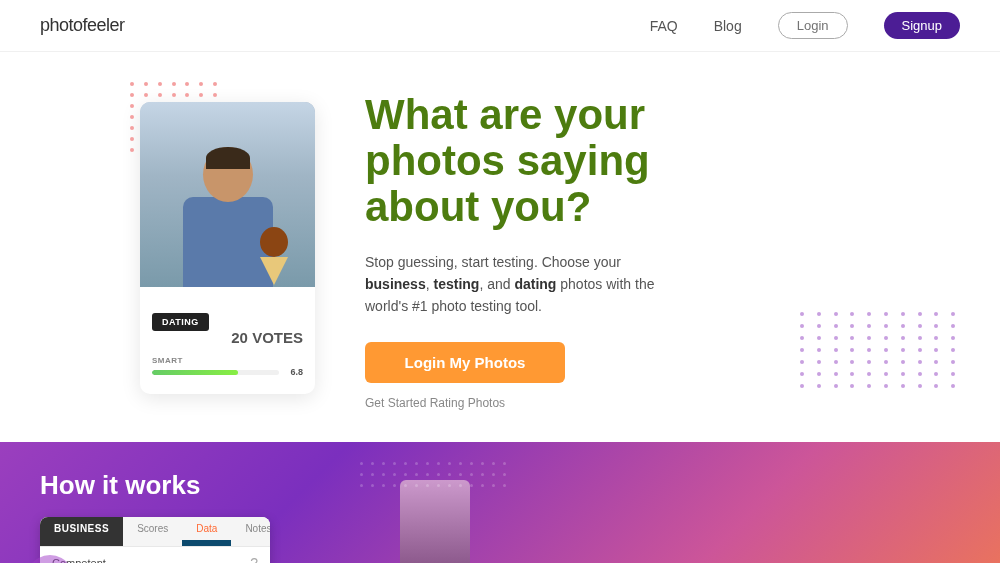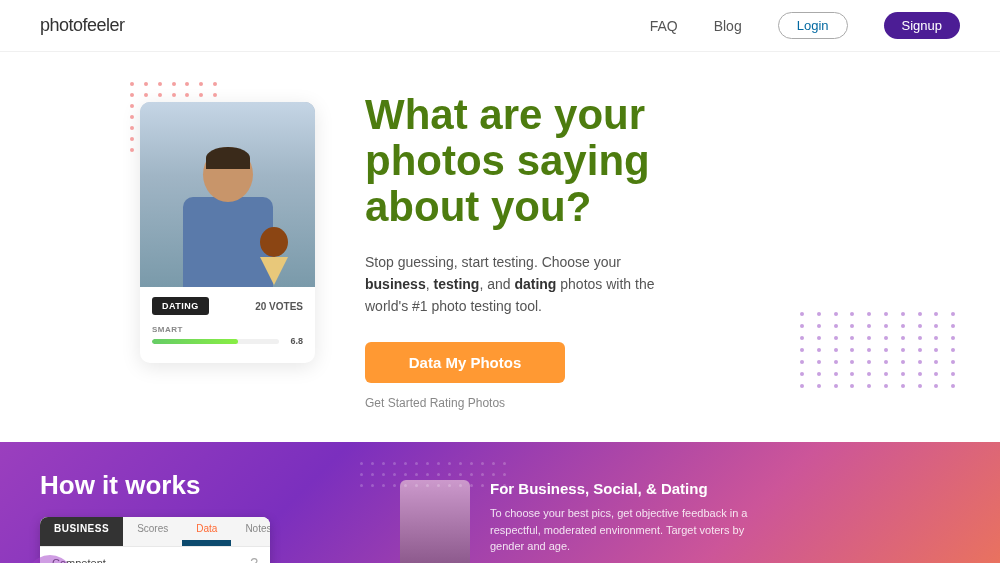--- a/index.html
+++ b/index.html
@@ -8,21 +8,21 @@
     
     nav {
       display: flex; align-items: center; justify-content: space-between;
       padding: 12px 40px; border-bottom: 1px solid #f0f0f0;
       position: relative; z-index: 10; background: #fff;
     }
     .nav-logo { font-size: 18px; color: #333; font-weight: 400; letter-spacing: -0.5px; }
     .nav-right { display: flex; align-items: center; gap: 36px; }
     .nav-link { color: #555; font-size: 14px; text-decoration: none; cursor: pointer; }
     .btn-login {
-      border: 1.5px solid #aaa; background: #fff; color: #0369a1;
+      border: 1.5px solid #aaa; background: #fff; color: #737373;
       padding: 5px 18px; border-radius: 20px; font-size: 13px; cursor: pointer;
     }
     .btn-signup {
       background: #4c1d95; border: none; color: #fff;
       padding: 6px 18px; border-radius: 20px; font-size: 13px; cursor: pointer;
     }
 
     
     .hero {
       display: flex; align-items: flex-start;
@@ -92,21 +92,21 @@
       border-right: 14px solid transparent;
       border-top: 28px solid #e8c87a;
     }
 
     .photo-card-body { padding: 10px 12px; }
     .photo-card-tabs { display: flex; align-items: center; justify-content: space-between; margin-bottom: 10px; }
     .tab-dating {
       background: #222; color: #fff; font-size: 9px;
       padding: 4px 10px; border-radius: 3px; font-weight: 600; letter-spacing: 0.5px;
     }
-    .votes-text { font-size: 10px; color: #888; font-weight: 500; }
+    .votes-text { font-size: 15px; color: #888; font-weight: 500; margin-top: 32px; }
     .votes-text span { font-weight: 700; color: #555; }
 
     .metric { margin-bottom: 7px; }
     .metric-label { font-size: 8px; color: #888; font-weight: 600; letter-spacing: 0.5px; margin-bottom: 2px; }
     .metric-row { display: flex; align-items: center; gap: 6px; }
     .metric-bar-bg { flex: 1; height: 5px; border-radius: 3px; background: #f0f0f0; overflow: hidden; }
     .metric-bar { height: 100%; border-radius: 3px; }
     .bar-green { background: linear-gradient(90deg, #66cc66, #88ee44); width: 68%; }
     .bar-blue { background: linear-gradient(90deg, #4466ee, #5588ff); width: 81%; }
     .bar-orange { background: linear-gradient(90deg, #ff9933, #ffbb22); width: 88%; }
@@ -286,21 +286,21 @@
 
   <div class="hero-text">
     <h1 class="hero-headline">
       <span>What are your</span><br>
       <span>photos saying</span><br>
       <span>about you?</span>
     </h1>
     <p class="hero-sub">
       Stop guessing, start testing. Choose your <strong>business</strong>, <strong>testing</strong>, and <strong>dating</strong> photos with the world's #1 photo testing tool.
     </p>
-    <button class="btn-cta">Data My Photos</button>
+    <button class="btn-cta">Login My Photos</button>
     <span class="cta-sub">Get Started Rating Photos</span>
   </div>
 
   <div class="dots-topright">
     <div class="dot-grid" style="grid-template-columns: repeat(10,1fr); gap:8px;">
       <div class="dot dot-purple"></div>
         <div class="dot dot-purple"></div>
         <div class="dot dot-purple"></div>
         <div class="dot dot-purple"></div>
         <div class="dot dot-purple"></div>
@@ -442,20 +442,16 @@
       </div>
     </div>
   </div>
 
   <div class="bottom-right">
     <div style="padding-left: 80px; padding-top: 10px;">
 
       <div style="width:70px; height:90px; background:rgba(255,255,255,0.3); border-radius:6px; float:left; margin-right:20px; overflow:hidden;">
         <div style="width:100%;height:100%;background:linear-gradient(180deg,#cc99cc,#885588);"></div>
       </div>
-      <div style="overflow:hidden;">
-        <h3 class="for-title">For Business, Social, &amp; Dating</h3>
-        <p class="for-desc">To choose your best pics, get objective feedback in a respectful, moderated environment. Target voters by gender and age.</p>
-      </div>
     </div>
   </div>
 
 </section>
 
 </body></html>

